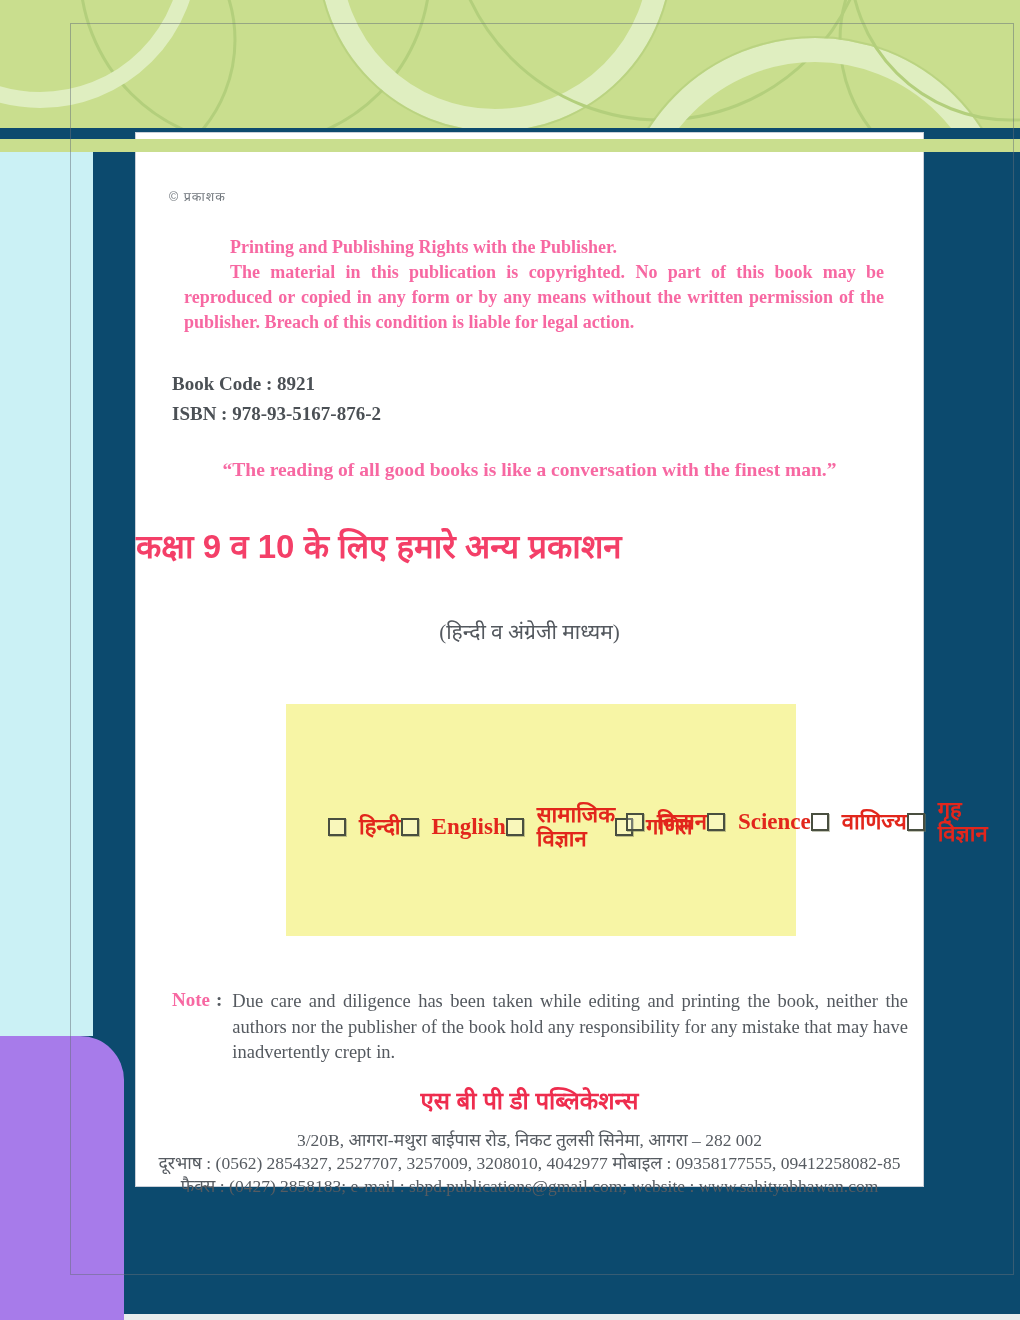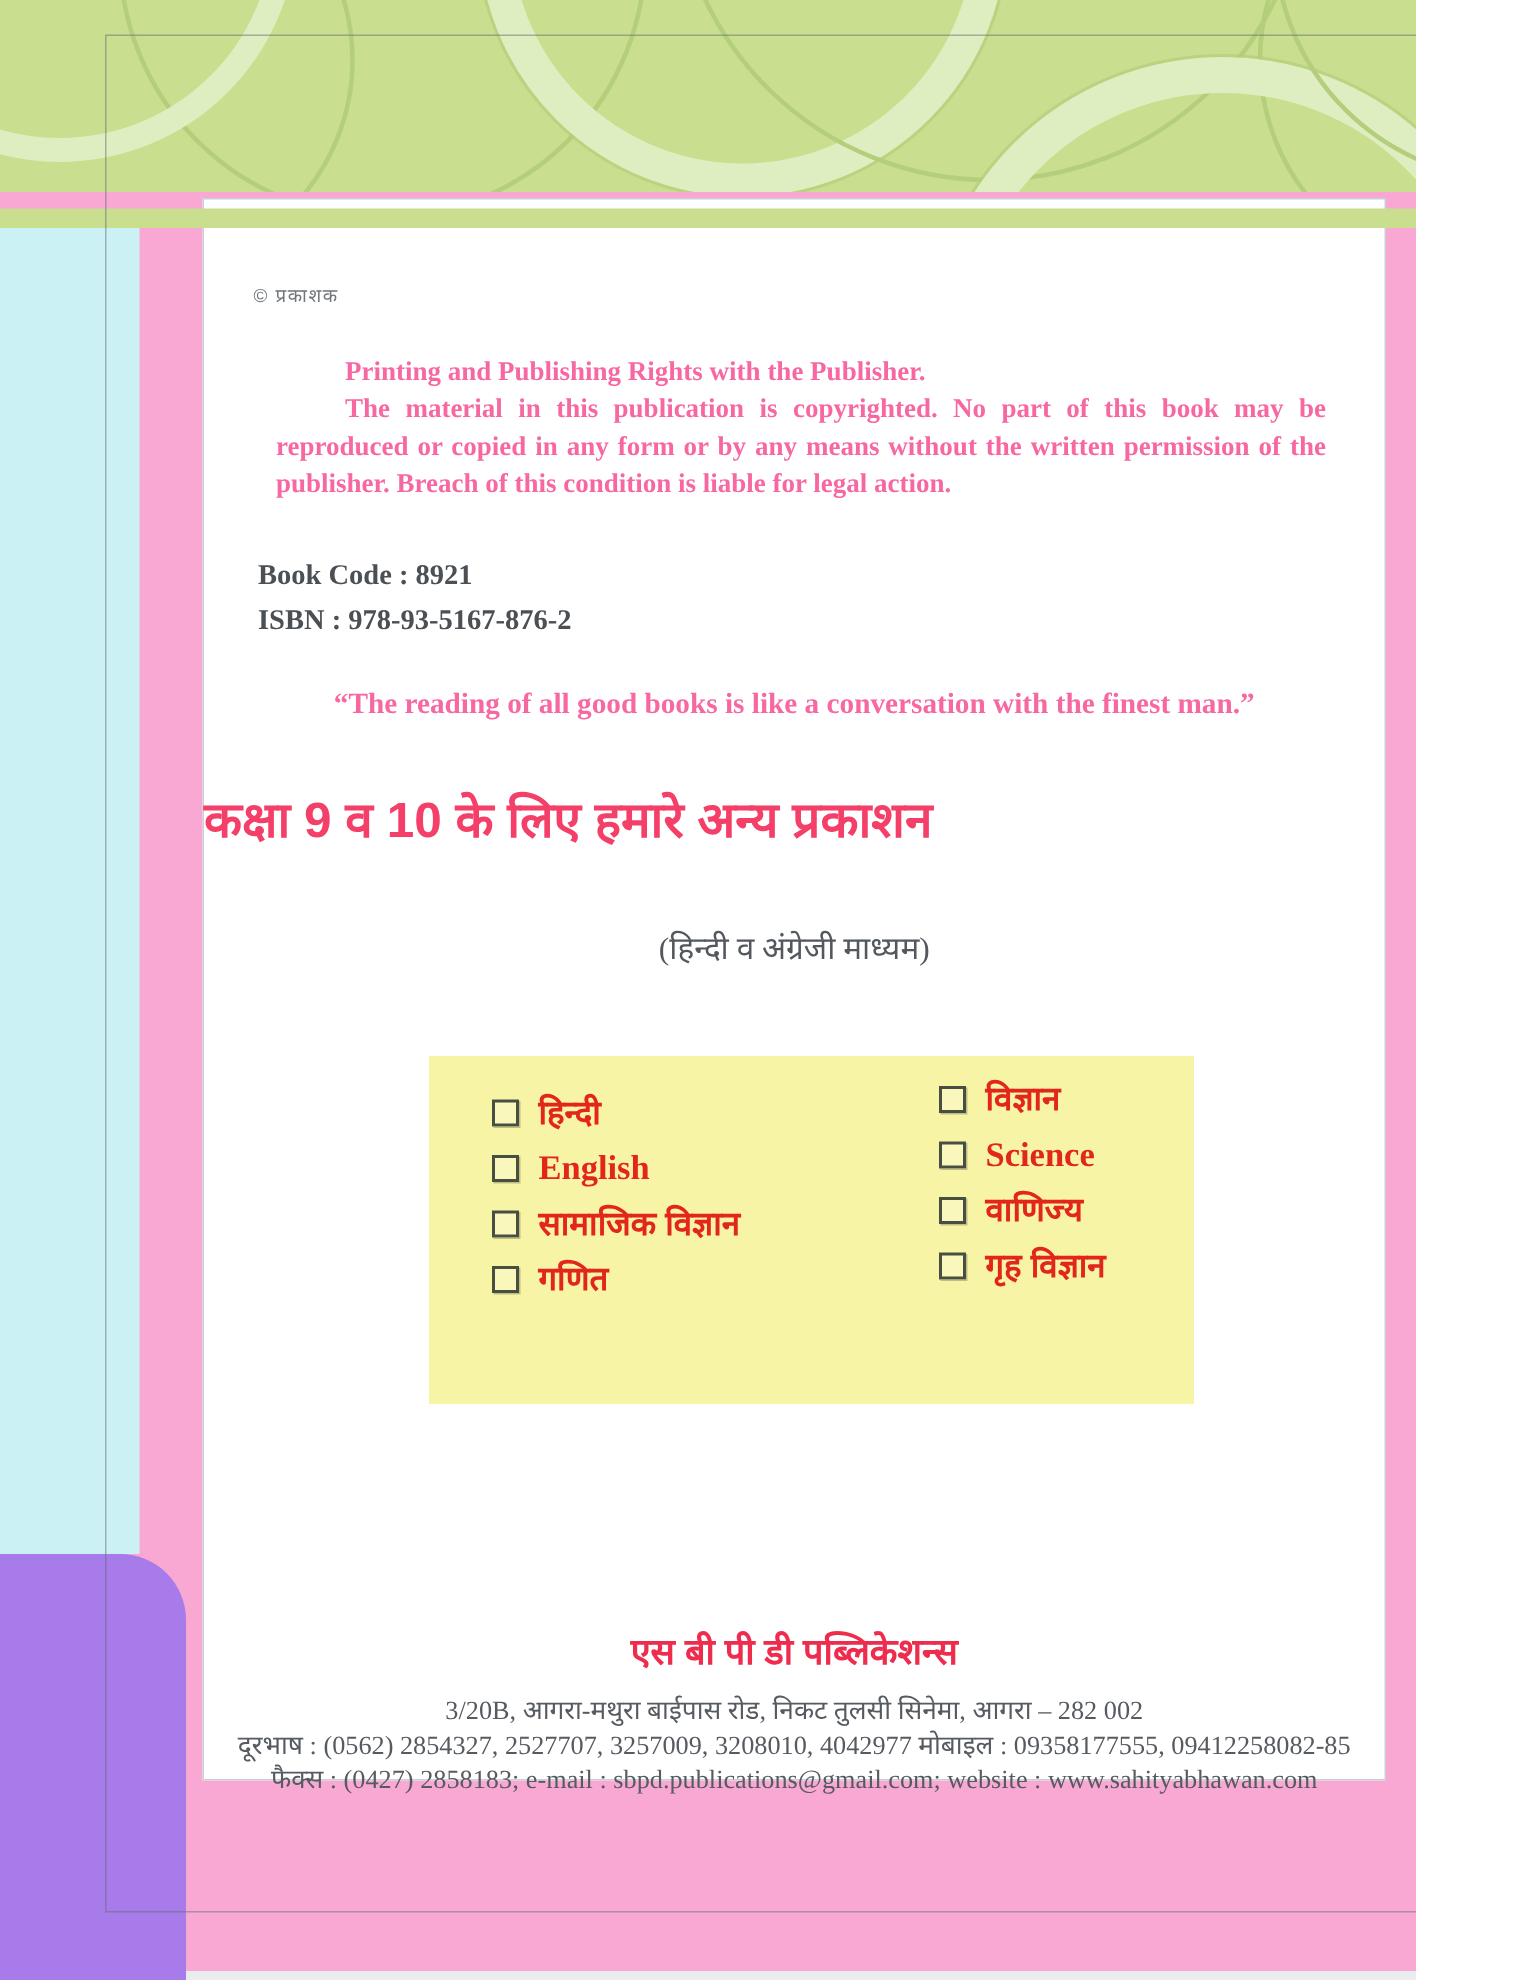--- a/index.html
+++ b/index.html
@@ -1,16 +1,16 @@
 <!DOCTYPE html>
 <html><head>
 <meta charset="utf-8">
 <style>
   html,body{margin:0;padding:0;background:#ffffff;}
-  #stage{position:relative;width:944px;height:1320px;background:#f9a8d4;overflow:hidden;
+  #stage{position:relative;width:1020px;height:1320px;background:#0c4a6e;overflow:hidden;
          font-family:"Liberation Serif", serif;}
 
   
   .band-top{position:absolute;left:0;top:0;width:1020px;height:128px;background:#c9de8e;z-index:1;}
   .band-thin{position:absolute;left:0;top:139px;width:1020px;height:13px;background:#c9de8e;z-index:4;}
   .strip-cyan{position:absolute;left:0;top:152px;width:93px;height:884px;background:#cbf1f5;z-index:1;}
   .block-purple{position:absolute;left:0;top:1036px;width:124px;height:284px;background:#a77bea;
                 border-top-right-radius:44px;z-index:2;}
   .strip-bottom{position:absolute;left:0;top:1314px;width:1020px;height:6px;background:#e9eded;z-index:1;}
   .outer-frame{position:absolute;left:70px;top:23px;width:942px;height:1250px;
@@ -28,21 +28,21 @@
         font-size:19px;line-height:30px;}
   .quote{position:absolute;left:0;top:326px;width:100%;text-align:center;color:#f768a2;
         font-weight:bold;font-size:19.5px;}
   .heading-hi{position:absolute;left:0;top:390px;width:100%;text-align:left;color:#f43f68;
         font-weight:bold;font-size:33px;font-family:"Liberation Sans",sans-serif;}
   .subheading-hi{position:absolute;left:0;top:484px;width:100%;text-align:center;color:#53585e;
         font-size:21px;}
 
   .pub-box{position:absolute;left:150px;top:571px;width:510px;height:232px;background:#f7f5a5;
         display:flex;box-sizing:border-box;padding:26px 0 0 42px;}
-  .pub-col{display:flex;flex-direction:column;}
+  .pub-col{display:flex;flex-direction:row;}
   .pub-col-left{width:298px;}
   .pub-col-right{margin-top:-9px;}
   .pub-item{display:flex;align-items:center;margin-bottom:13px;}
   .cbx{width:14px;height:14px;border:2px solid #494f40;background:rgba(255,255,255,0.25);
         margin-right:13px;flex:0 0 auto;box-shadow:1px 1px 0 rgba(120,125,90,0.45);}
   .pub-label{color:#e2261c;font-weight:bold;font-size:22px;line-height:24px;
         font-family:"Liberation Sans",sans-serif;}
   .pub-label.latin{font-family:"Liberation Serif",serif;font-size:23px;}
 
   .note-row{position:absolute;left:36px;top:856px;width:736px;display:flex;}
@@ -140,20 +140,25 @@
     <span class="pub-label">वाणिज्य</span>
   </div>
 
   <div class="pub-item">
     <span class="cbx"></span>
     <span class="pub-label">गृह विज्ञान</span>
   </div>
 </div>
     </div>
 
+    <div class="note-row">
+      <span class="note-label">Note</span>
+      <span class="note-sep">:</span>
+      <p class="note-text">Due care and diligence has been taken while editing and printing the book, neither the authors nor the publisher of the book hold any responsibility for any mistake that may have inadvertently crept in.</p>
+    </div>
 
     <div class="pubr-name">एस बी पी डी पब्लिकेशन्स</div>
     <div class="pubr-line pubr-address">3/20B,  आगरा-मथुरा बाईपास रोड, निकट तुलसी सिनेमा, आगरा – 282 002</div>
     <div class="pubr-line pubr-phone">दूरभाष : (0562) 2854327, 2527707, 3257009, 3208010, 4042977  मोबाइल : 09358177555, 09412258082-85</div>
     <div class="pubr-line pubr-fax">फैक्स : (0427) 2858183;  e-mail : sbpd.publications@gmail.com;  website : www.sahityabhawan.com</div>
 
   </div>
 
   <div class="band-thin"></div>
 

